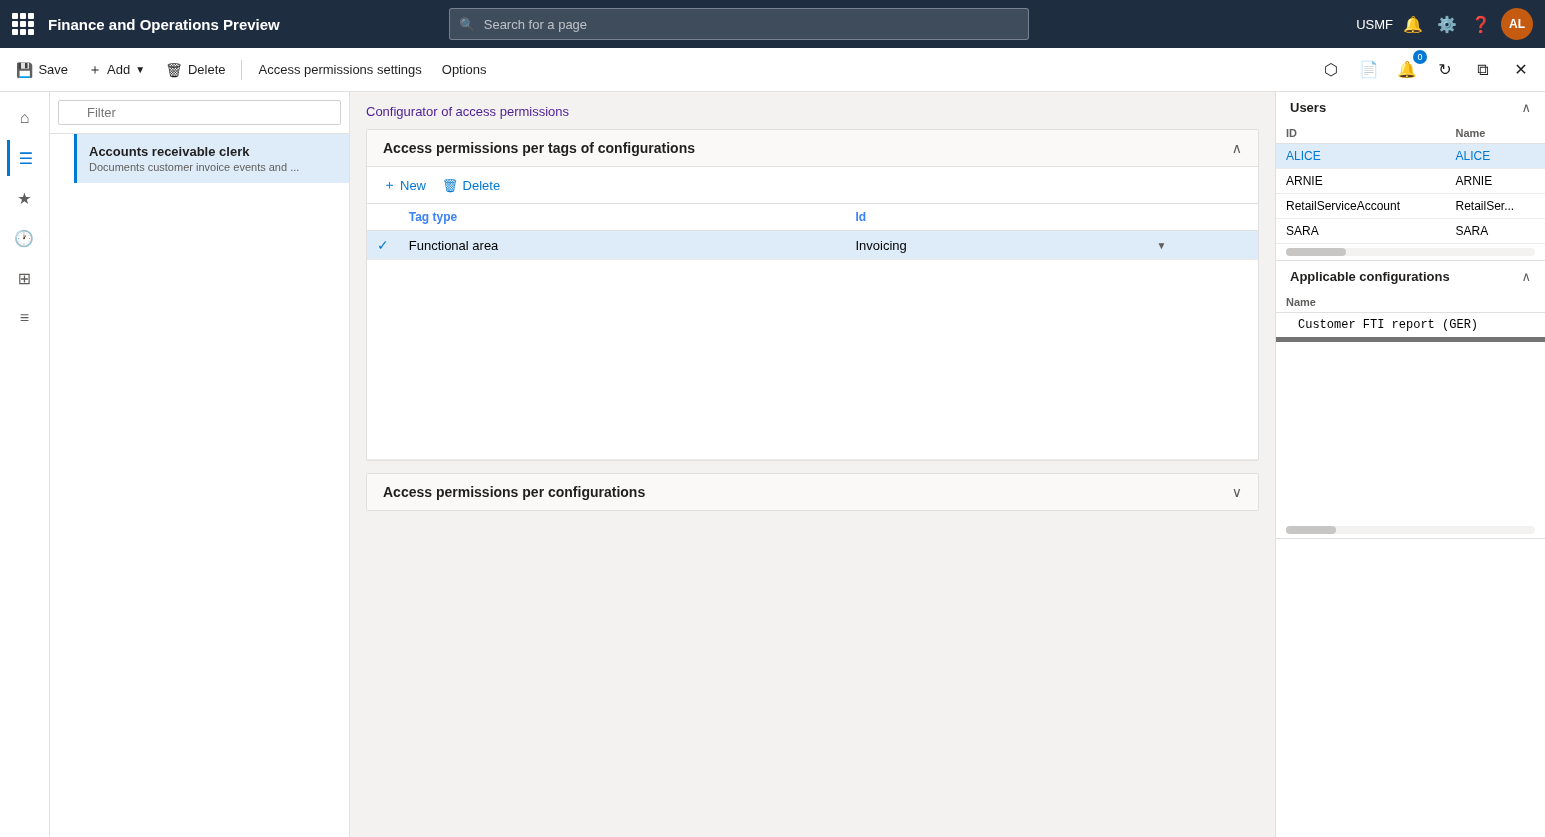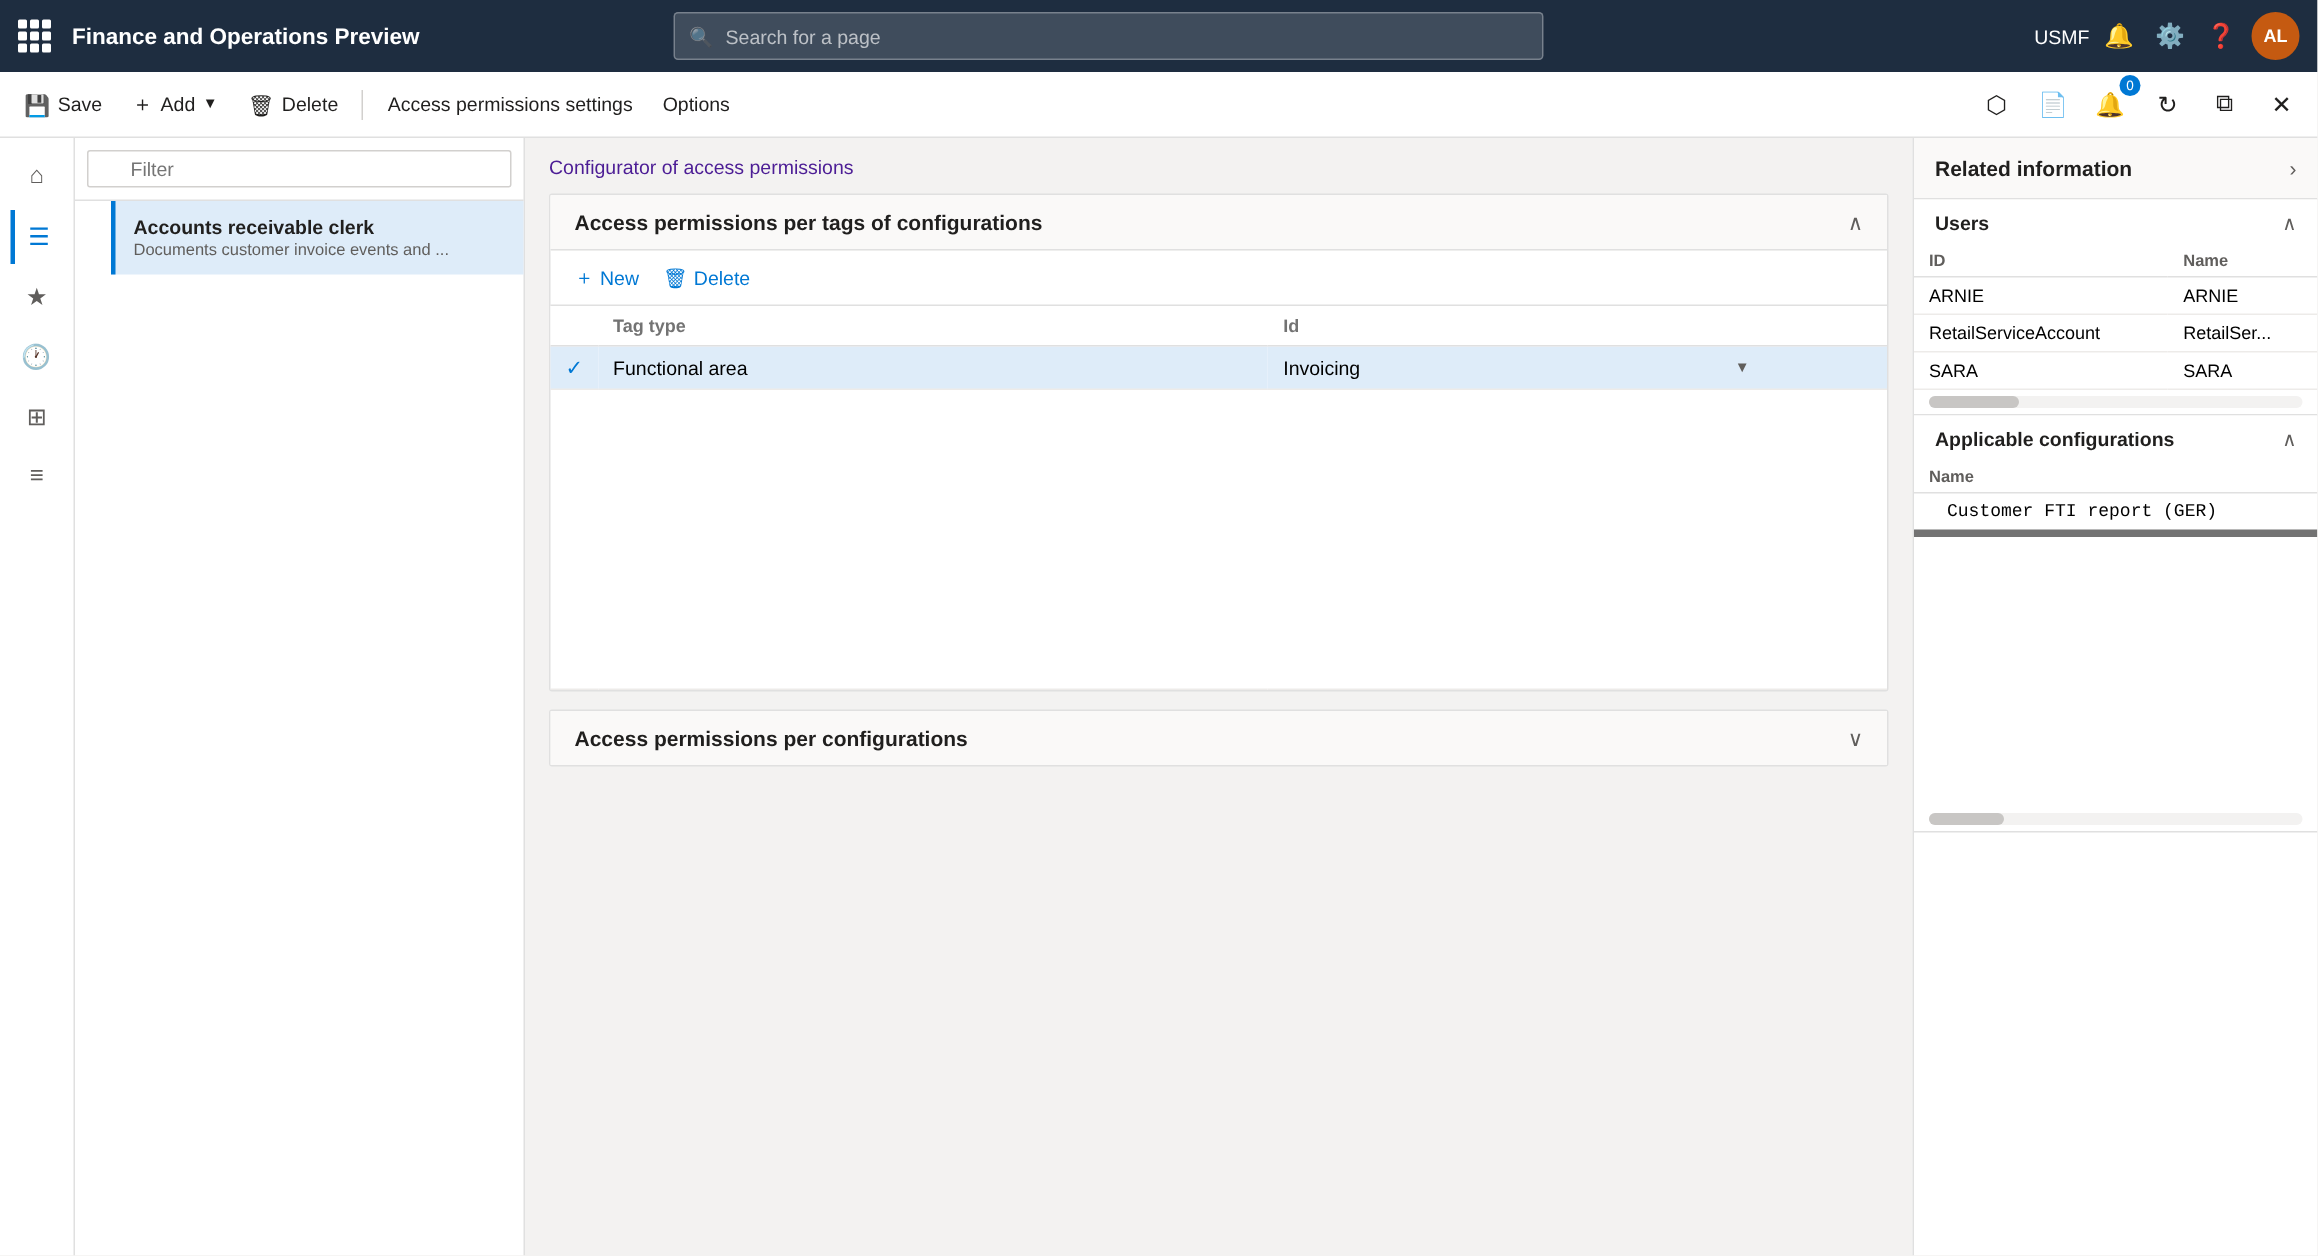--- a/index.html
+++ b/index.html
@@ -253,21 +253,21 @@
 
     
     .data-table {
       width: 100%;
       border-collapse: collapse;
     }
     .data-table th {
       text-align: left;
       font-size: 12px;
       font-weight: 600;
-      color: #737373;
+      color: #3b82f6;
       padding: 6px 10px;
       border-bottom: 1px solid #e0e0e0;
       background: white;
     }
     .data-table td {
       padding: 6px 10px;
       font-size: 13px;
       border-bottom: 1px solid #edebe9;
     }
     .data-table tr.selected-row td {
@@ -517,38 +517,38 @@
 
     <div class="section-card section-collapsed">
       <div class="section-header">
         <span class="section-title">Access permissions per configurations</span>
         <span class="section-toggle">∨</span>
       </div>
     </div>
   </div>
 
   <div class="right-panel">
-    <div class="right-panel-header">
-      <span class="right-panel-title">Related information</span>
-      <span class="right-panel-expand">›</span>
-    </div>
 
     <div class="subsection">
       <div class="subsection-header">
         <span class="subsection-title">Users</span>
         <span class="subsection-toggle">∧</span>
       </div>
       <table class="users-table">
         <thead>
           <tr>
             <th>ID</th>
             <th>Name</th>
           </tr>
         </thead>
         <tbody>
+          <tr class="selected-row">
+            <td>ALICE</td>
+            <td>ALICE</td>
+          </tr>
           <tr>
             <td>ARNIE</td>
             <td>ARNIE</td>
           </tr>
           <tr>
             <td>RetailServiceAccount</td>
             <td>RetailSer...</td>
           </tr>
           <tr>
             <td>SARA</td>

